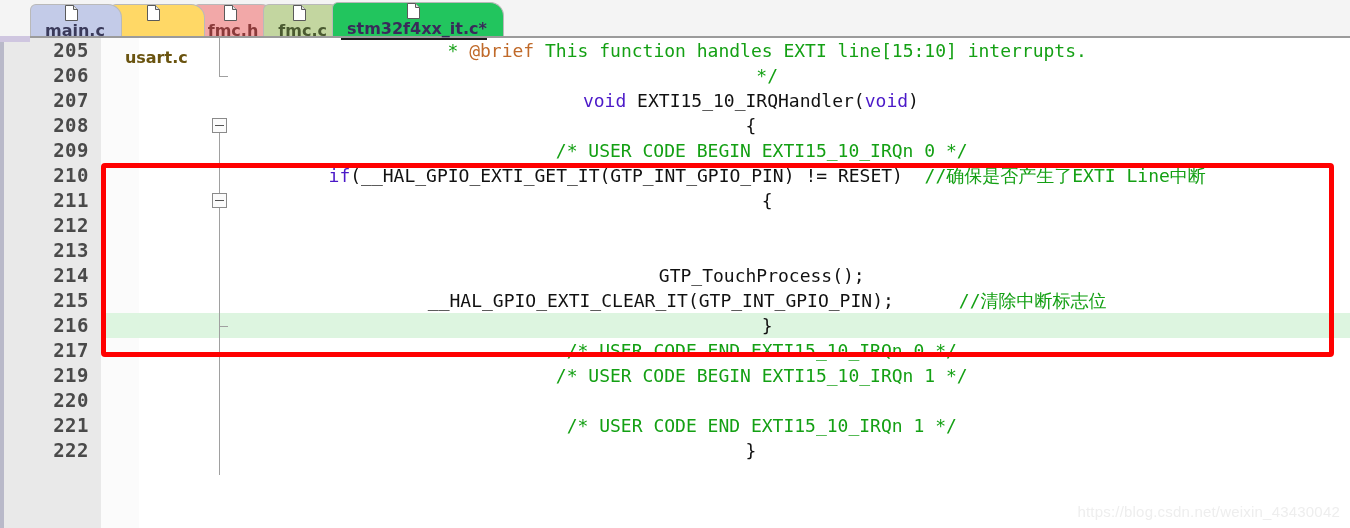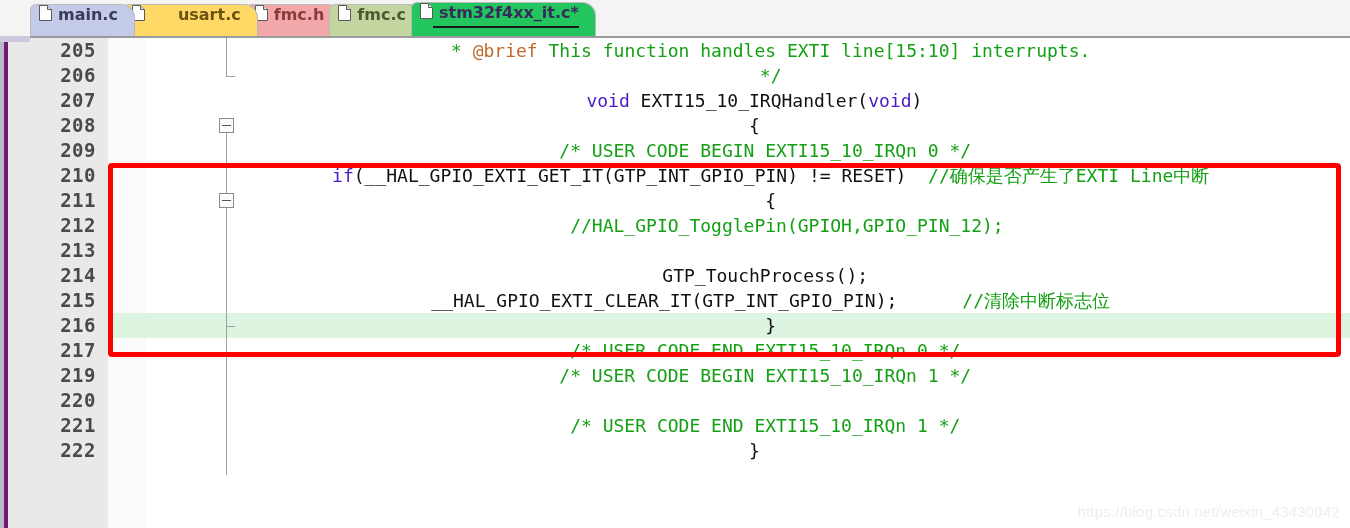--- a/index.html
+++ b/index.html
@@ -30,32 +30,34 @@
     border-bottom: 2px solid #9b9b9b;
     box-sizing: border-box;
     padding-left: 30px;
     display: flex;
     align-items: flex-end;
   }
   .tab {
     position: relative;
     height: 32px;
     display: flex;
+    align-items: center;
     padding: 0 16px 8px 8px;
     margin-right: -12px;
     border-radius: 6px 14px 0 0;
     box-sizing: border-box;
     font-size: 16px;
     font-weight: bold;
     font-family: "DejaVu Sans", sans-serif;
     color: #3b3b3b;
     border: 1px solid #b9b9b9;
     border-bottom: none;
     transform: skewX(0deg);
     white-space: nowrap;
+    flex-direction: column;
   }
   .tab .tablabel { padding-left: 6px; }
   .tab.active {
     z-index: 9;
     height: 34px;
   }
   .tab.active .tablabel {
     border-bottom: 2px solid #1a1a1a;
   }
   .tab .docicon {
@@ -65,21 +67,21 @@
     position: relative;
     flex: none;
   }
   .tab .docicon svg { display: block; }
 
   
   .editor-wrap {
     position: relative;
     height: 490px;
     background: #ffffff;
-    border-left: 8px solid #701a75;
+    border-left: 1px solid #701a75;
     box-sizing: border-box;
   }
   .gutter {
     position: absolute;
     left: 0; top: 0; bottom: 0;
     width: 100px;
     background: #e9e9e9;
     box-sizing: border-box;
   }
   .foldcol {
@@ -283,21 +285,21 @@
       </div>
     <div class="hlband" style="top: 275px;"></div>
       <div class="lines">
         <div class="line"><span class="lineno">205</span><div class="codecell"><span class="c-com">    * </span><span class="c-brief">@brief</span><span class="c-com"> This function handles EXTI line[15:10] interrupts.</span></div></div>
         <div class="line"><span class="lineno">206</span><div class="codecell"><span class="c-com">    */</span></div></div>
         <div class="line"><span class="lineno">207</span><div class="codecell"><span class="c-plain"> </span><span class="c-kw">void</span><span class="c-plain"> EXTI15_10_IRQHandler(</span><span class="c-kw">void</span><span class="c-plain">)</span></div></div>
         <div class="line"><span class="lineno">208</span><div class="codecell"><span class="c-plain"> {</span></div></div>
         <div class="line"><span class="lineno">209</span><div class="codecell"><span class="c-com">   /* USER CODE BEGIN EXTI15_10_IRQn 0 */</span></div></div>
         <div class="line"><span class="lineno">210</span><div class="codecell"><span class="c-plain">    </span><span class="c-kw">if</span><span class="c-plain">(__HAL_GPIO_EXTI_GET_IT(GTP_INT_GPIO_PIN) != RESET)  </span><span class="c-com">//确保是否产生了EXTI Line中断</span></div></div>
         <div class="line"><span class="lineno">211</span><div class="codecell"><span class="c-plain">    {</span></div></div>
-        <div class="line"><span class="lineno">212</span><div class="codecell"><span class="c-com">       //HAL_GPIO_TogglePin(GPIOH,GPIO_PIN_12);</span></div></div>
+        <div class="line"><span class="lineno">212</span></div>
         <div class="line"><span class="lineno">213</span></div>
         <div class="line"><span class="lineno">214</span><div class="codecell"><span class="c-plain">   GTP_TouchProcess();</span></div></div>
         <div class="line"><span class="lineno">215</span><div class="codecell"><span class="c-plain">    __HAL_GPIO_EXTI_CLEAR_IT(GTP_INT_GPIO_PIN);      </span><span class="c-com">//清除中断标志位</span></div></div>
         <div class="line hl"><span class="lineno">216</span><div class="codecell"><span class="c-plain">    }</span></div></div>
         <div class="line"><span class="lineno">217</span><div class="codecell"><span class="c-com">   /* USER CODE END EXTI15_10_IRQn 0 */</span></div></div>
         <div class="line"><span class="lineno">219</span><div class="codecell"><span class="c-com">   /* USER CODE BEGIN EXTI15_10_IRQn 1 */</span></div></div>
         <div class="line"><span class="lineno">220</span><div class="codecell"><span class="c-plain"></span></div></div>
         <div class="line"><span class="lineno">221</span><div class="codecell"><span class="c-com">   /* USER CODE END EXTI15_10_IRQn 1 */</span></div></div>
         <div class="line"><span class="lineno">222</span><div class="codecell"><span class="c-plain"> }</span></div></div>
       </div>

